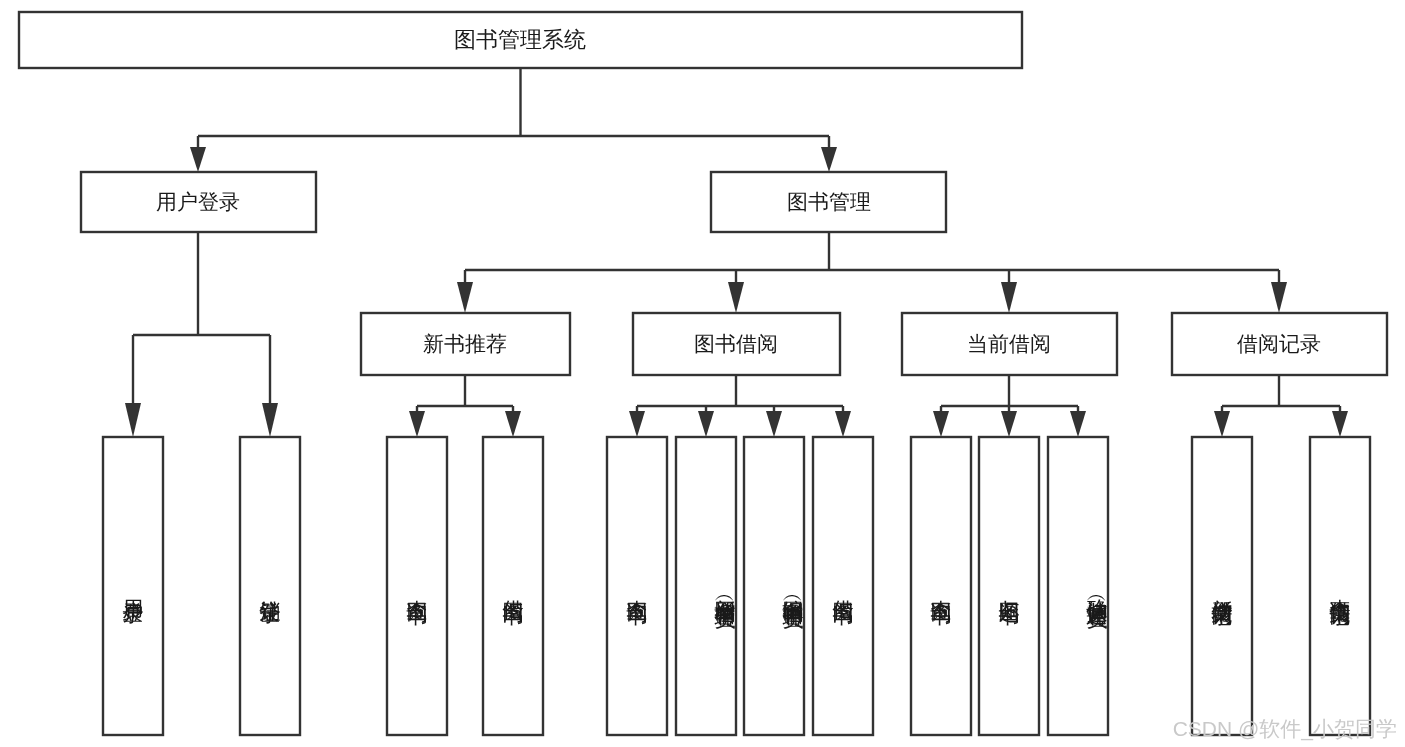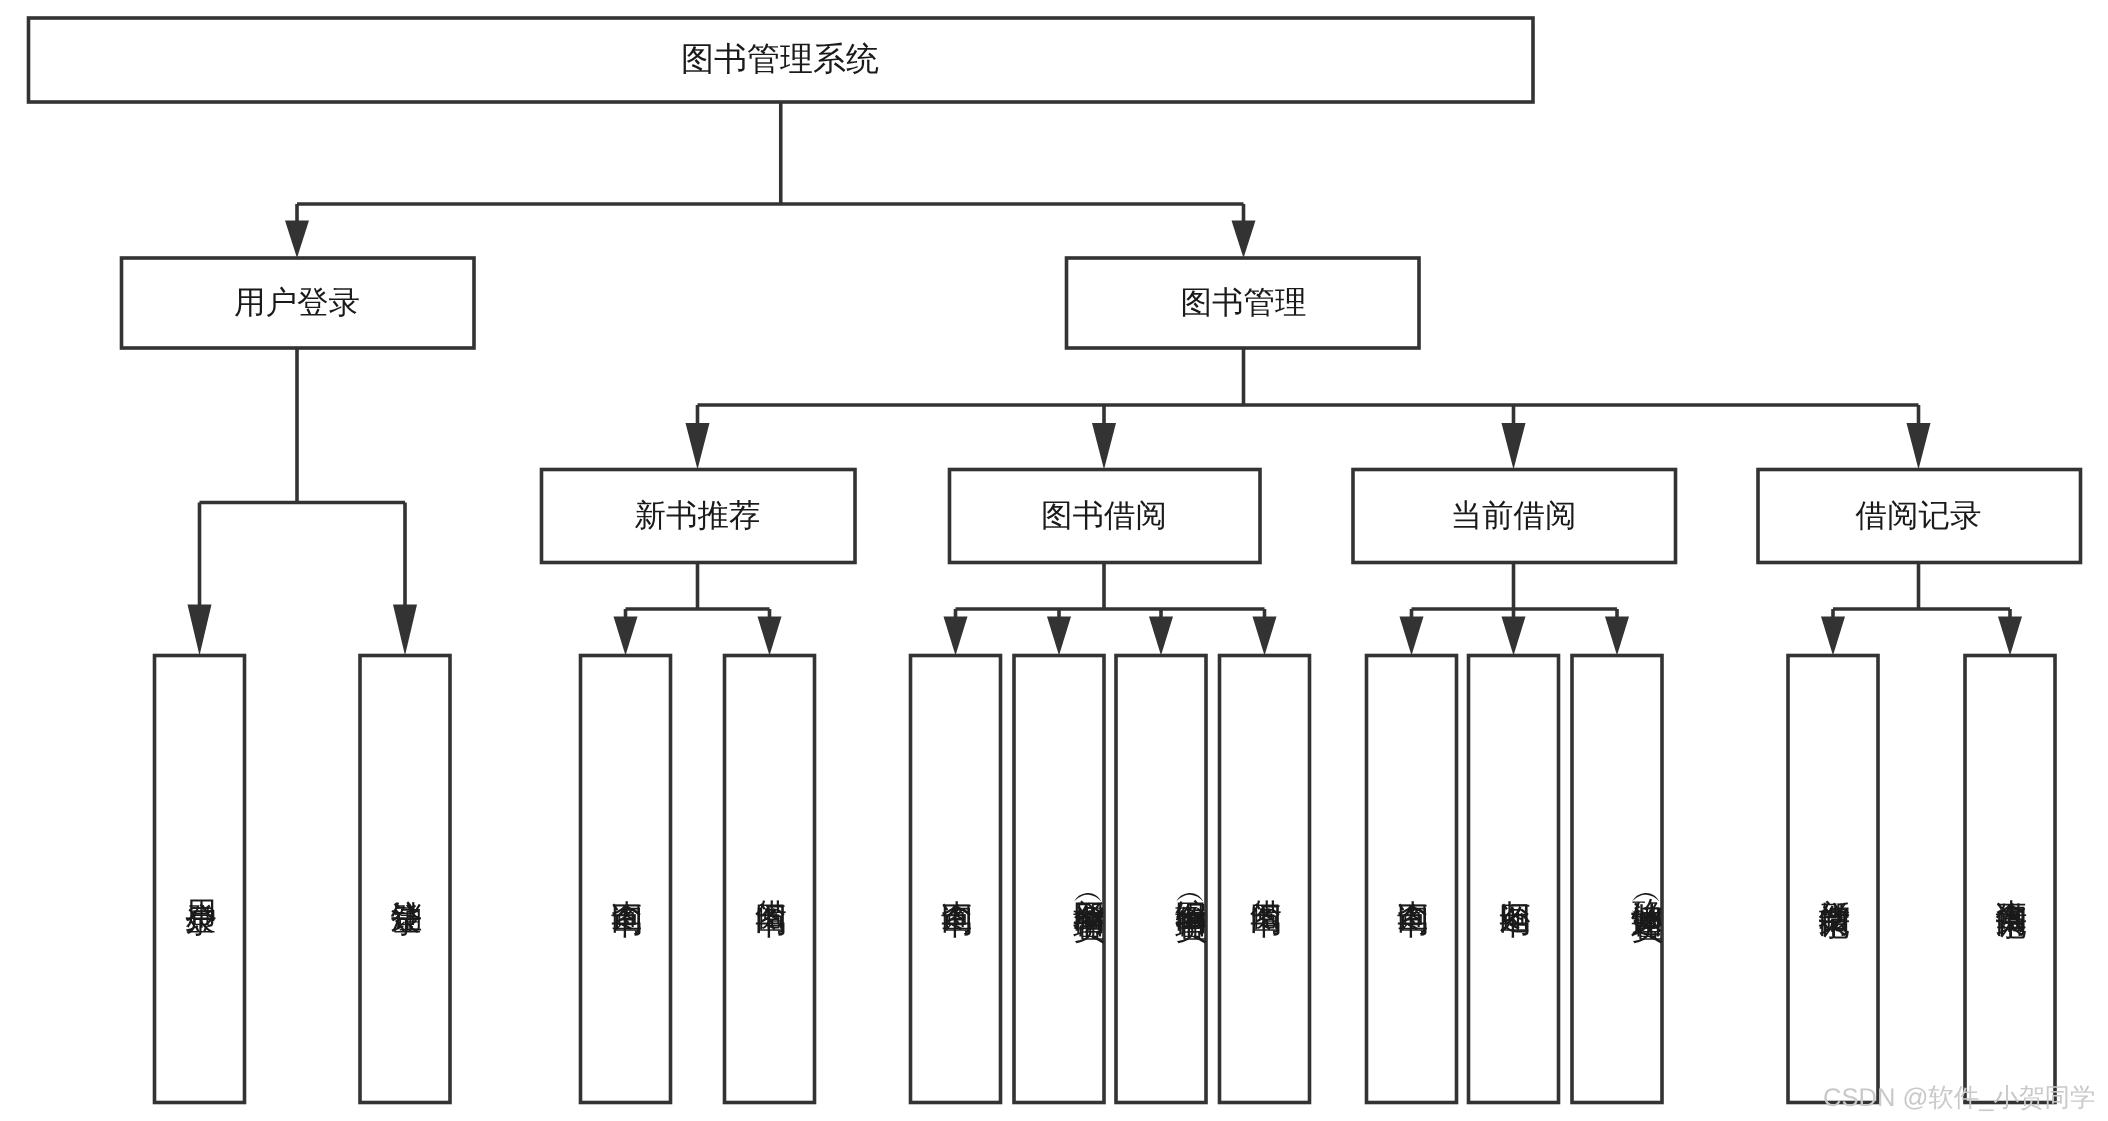--- a/index.html
+++ b/index.html
@@ -67,21 +67,21 @@
     justify-content: center;
   }
   .vlabel.v-center {
     align-items: center;
   }
   .watermark {
     position: absolute;
     right: 8px;
     bottom: 4px;
     font-family: "Liberation Sans", "DejaVu Sans", sans-serif;
-    font-size: 17px;
+    font-size: 21px;
     color: #c9c9c9;
     white-space: nowrap;
     pointer-events: none;
   }
 </style>
 </head>
 <body>
 
 <div id="diagram-root">
 

